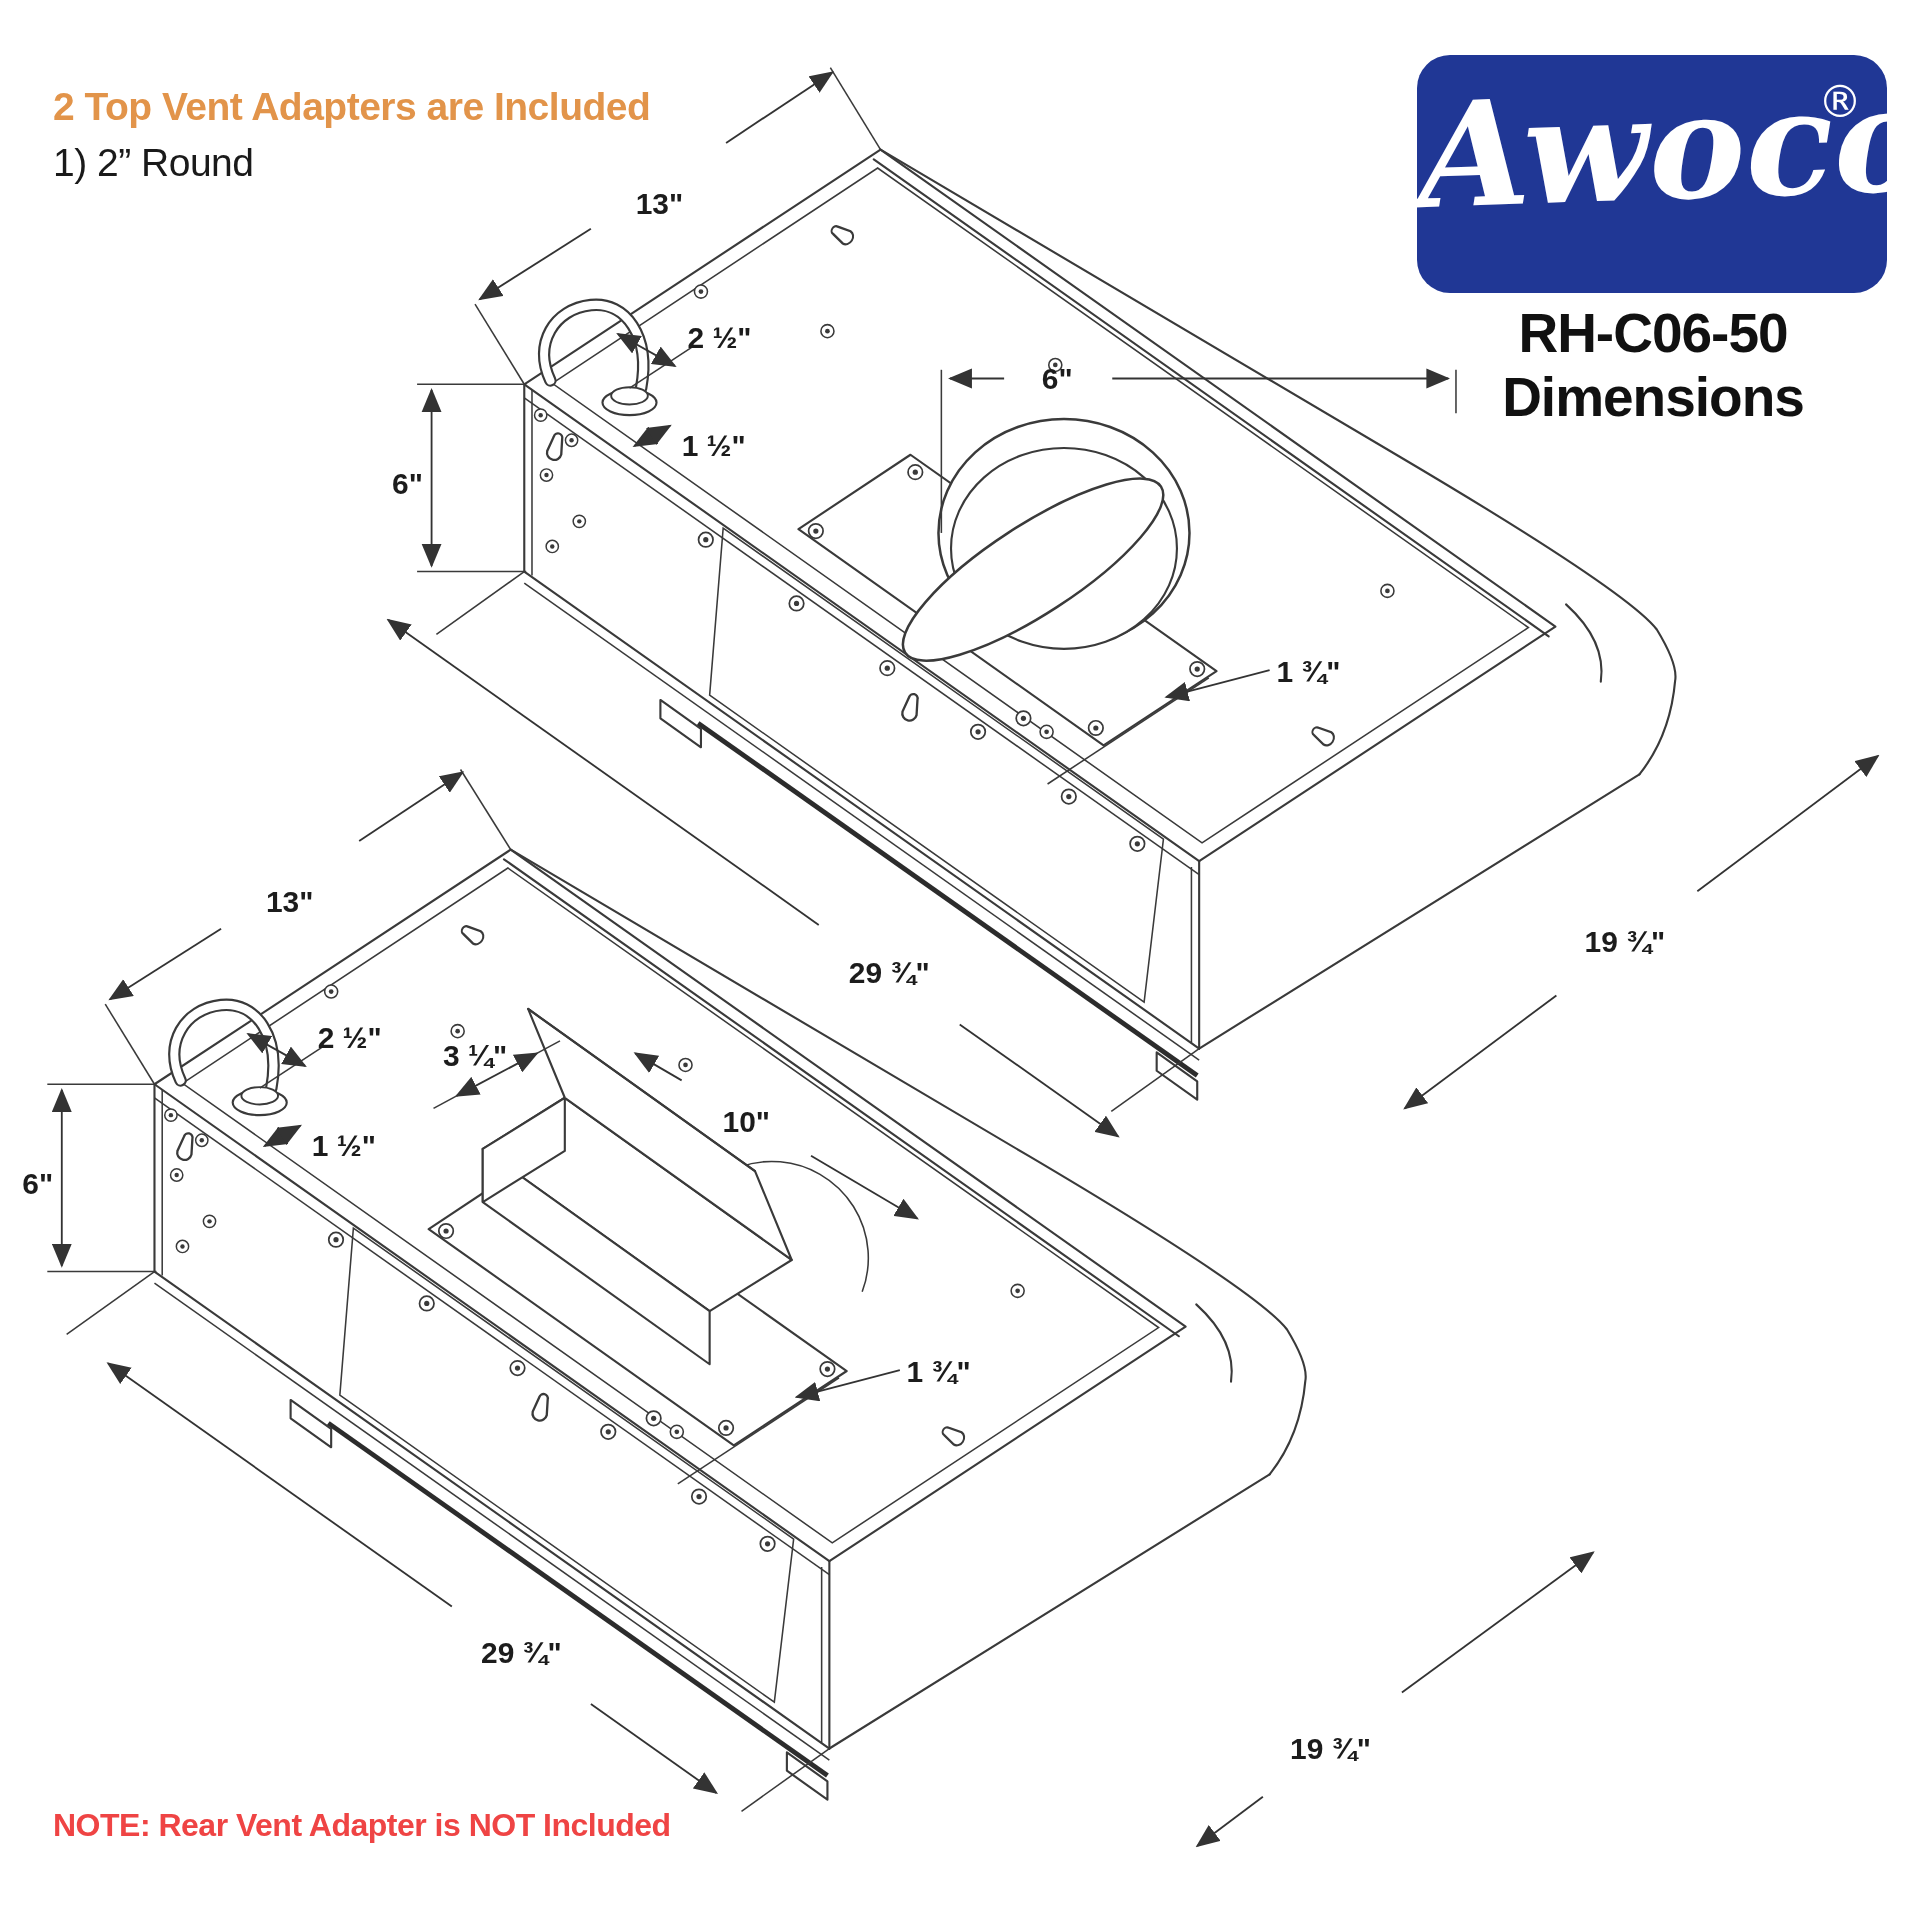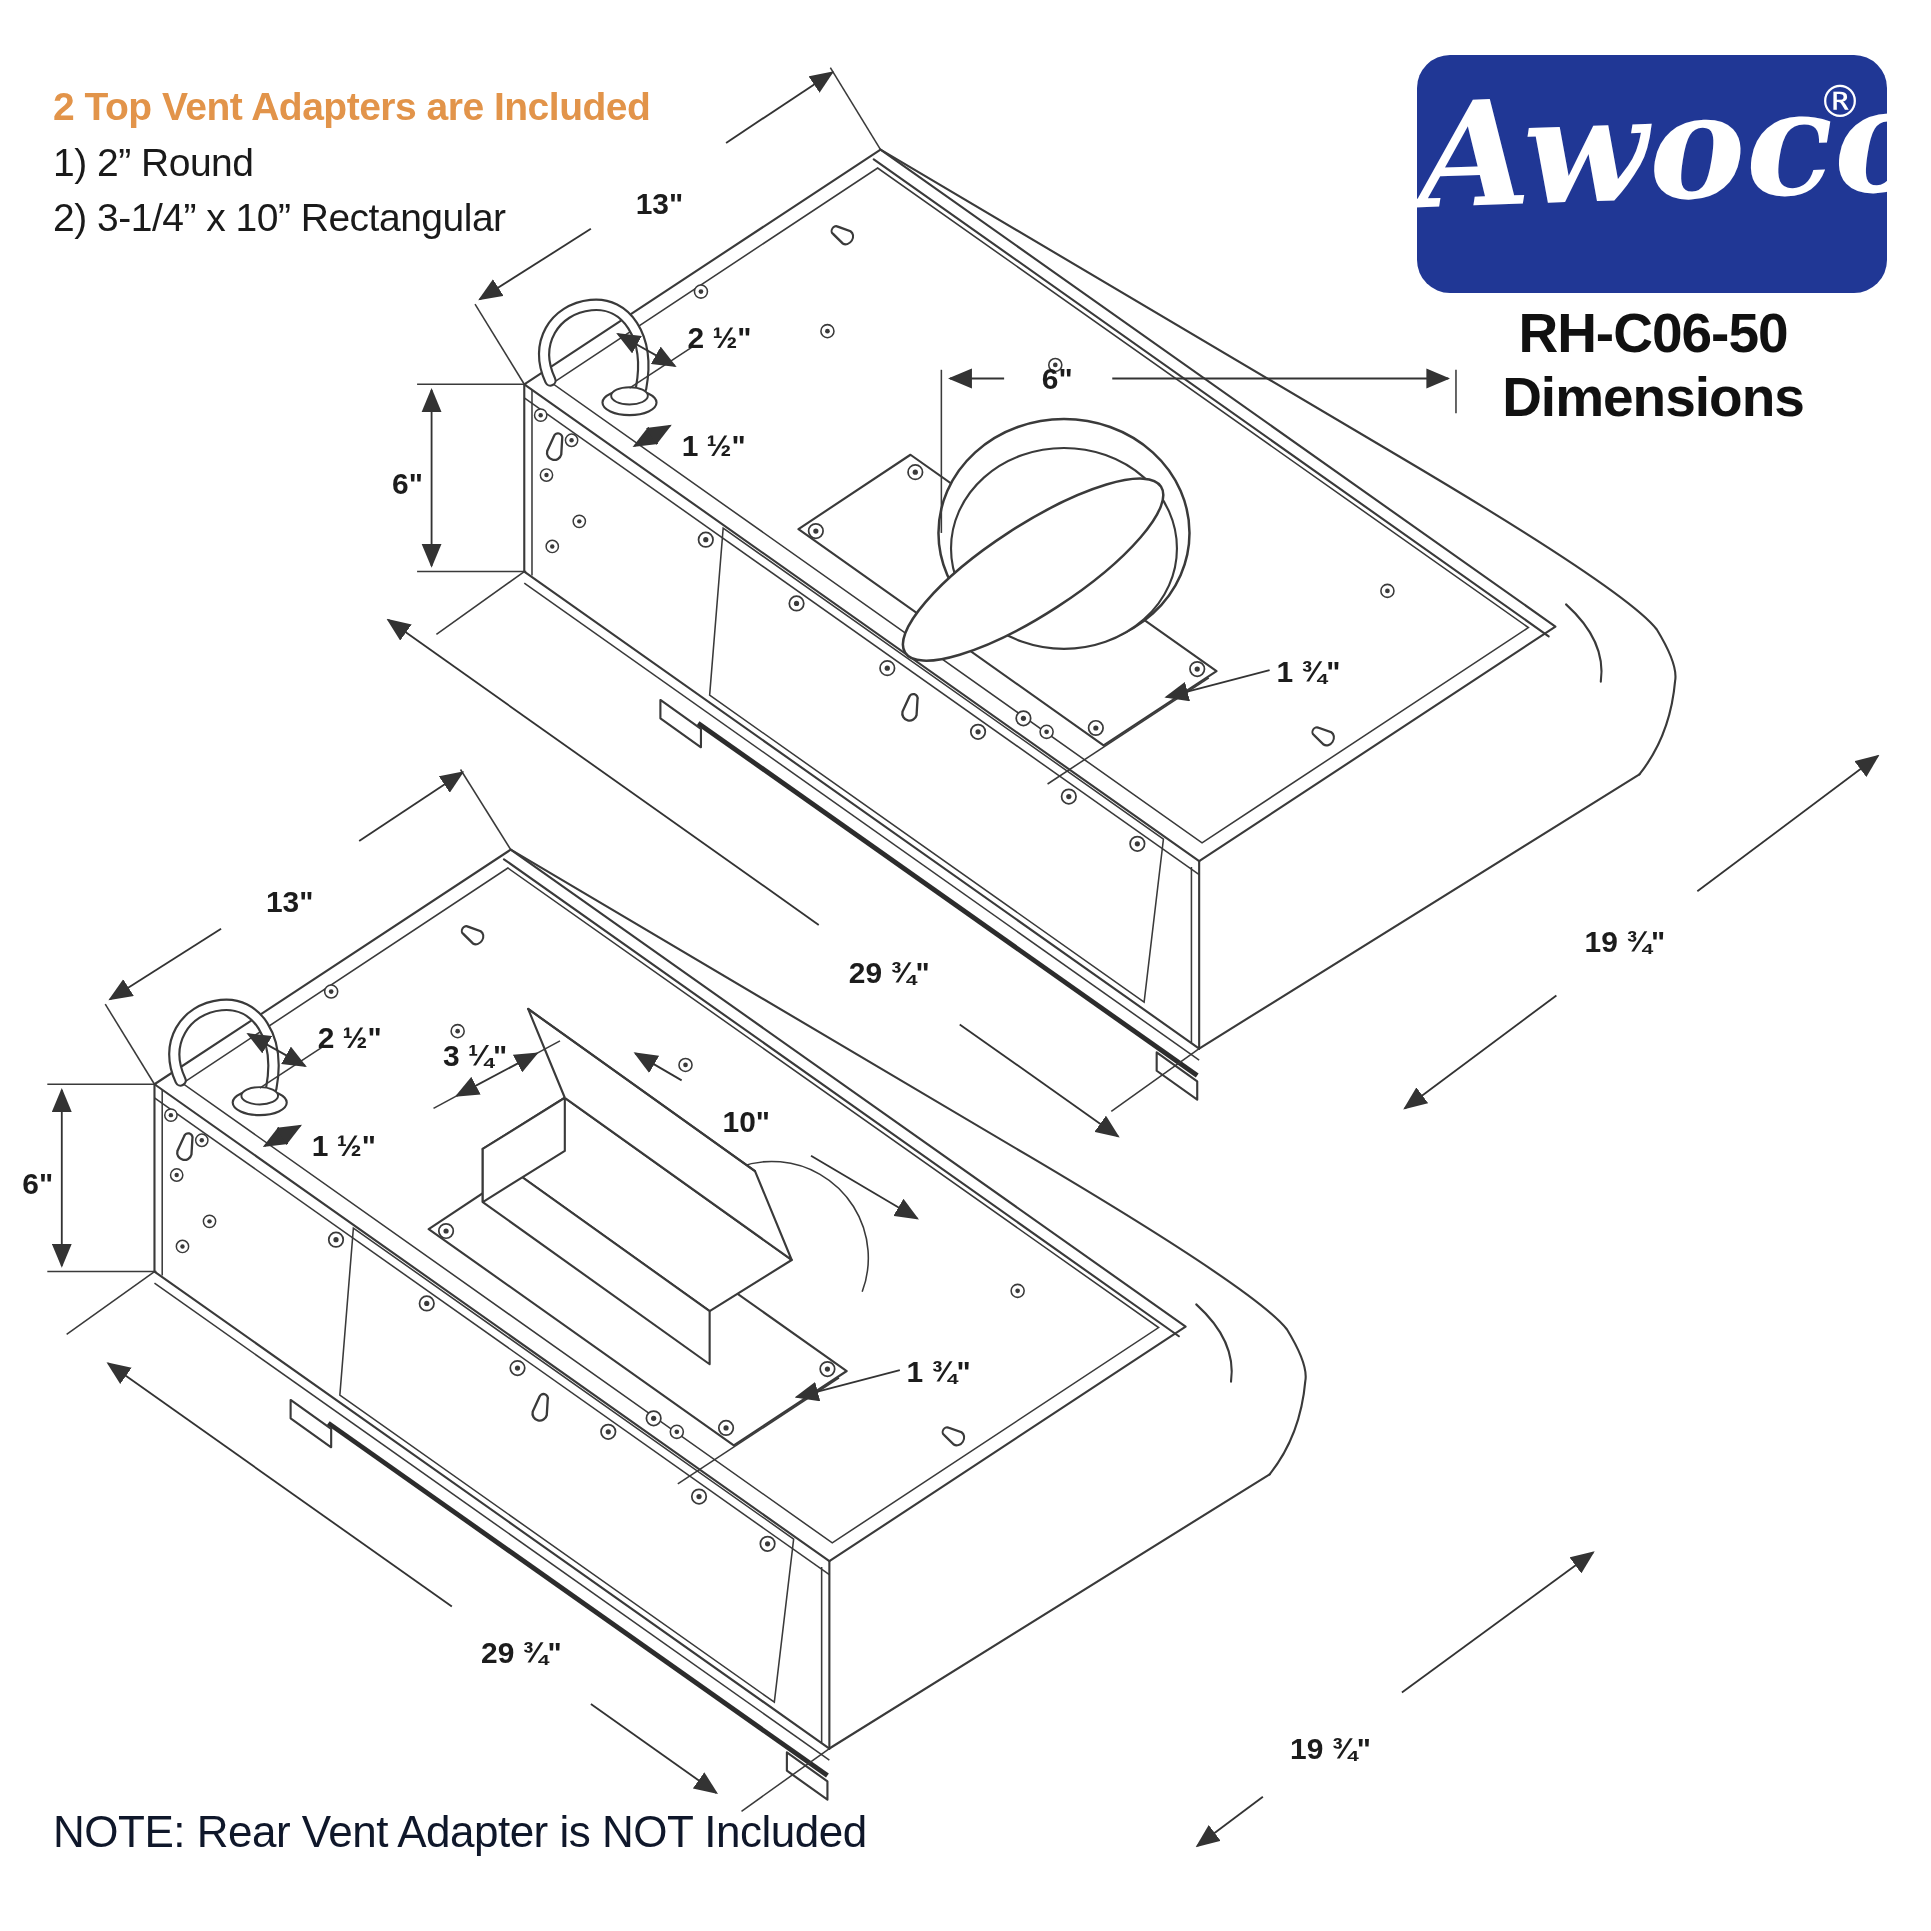--- a/index.html
+++ b/index.html
@@ -10,40 +10,39 @@
   .hdr-item{font-size:39px;color:#1a1a1a;margin-top:11.6px;letter-spacing:-0.5px;}
   .logo-box{position:absolute;left:1417px;top:55px;width:470px;height:238px;
             background:#203795;border-radius:33px;}
   .logo-brand{position:absolute;left:0;top:7.7px;width:100%;text-align:center;
               font-family:"DejaVu Serif",serif;font-style:italic;font-weight:bold;
               font-size:145px;color:#ffffff;transform:rotate(-2deg);}
   .logo-reg{position:absolute;right:25px;top:21px;font-size:44px;color:#ffffff;
             font-family:"DejaVu Sans",sans-serif;}
   .model-title{position:absolute;left:1402px;top:301px;width:502px;text-align:center;
                font-size:55px;font-weight:bold;color:#111;letter-spacing:-1px;}
-  .note{position:absolute;left:53px;top:1807px;font-size:44px;font-weight:normal;
-        color:#0f172a;letter-spacing:-0.5px;}
+  .note{position:absolute;left:53px;top:1807px;font-size:32px;font-weight:bold;
+        color:#ef4444;letter-spacing:-0.5px;}
   svg{position:absolute;left:0;top:0;}
   .ln{stroke:#3a3a3a;stroke-width:2.2;fill:none;stroke-linecap:round;stroke-linejoin:round;}
   .fc{stroke:#3a3a3a;stroke-width:2.2;fill:#ffffff;stroke-linejoin:round;}
   .thin{stroke:#3a3a3a;stroke-width:1.6;fill:none;}
   .dim{stroke:#333;stroke-width:1.9;fill:none;}
   .dark{stroke:#2c2c2c;stroke-width:5;fill:none;}
   text.dlabel{font-family:"Liberation Sans",sans-serif;font-size:31px;font-weight:bold;
               fill:#1c1c1c;}
 </style>
 </head>
 <body>
 
 <div class="canvas">
 
   <div class="hdr">
     <div class="hdr-title">2 Top Vent Adapters are Included</div>
     <div class="hdr-item">1) 2” Round</div>
-    <div class="hdr-item">2) 3-1/4” x 10” Rectangular</div>
   </div>
 
   <div class="logo-box">
     <div class="logo-brand">Awoco</div>
     <div class="logo-reg">®</div>
   </div>
   <div class="model-title">RH-C06-50 Dimensions</div>
 
   <div class="note">NOTE: Rear Vent Adapter is NOT Included</div>
 

